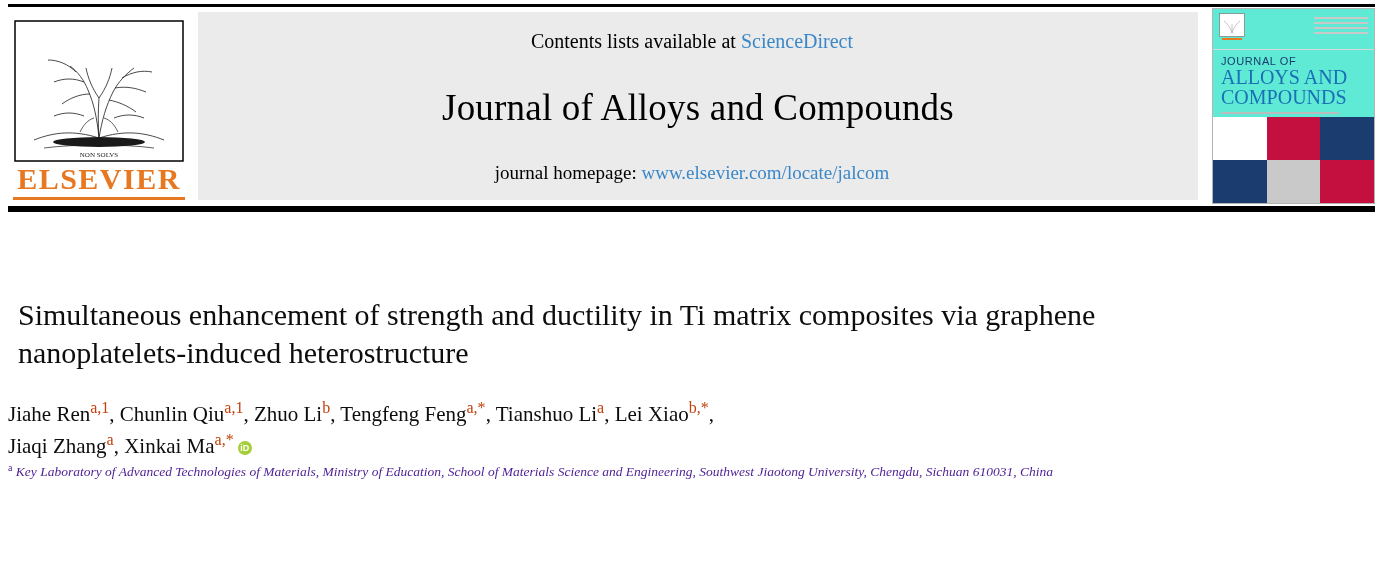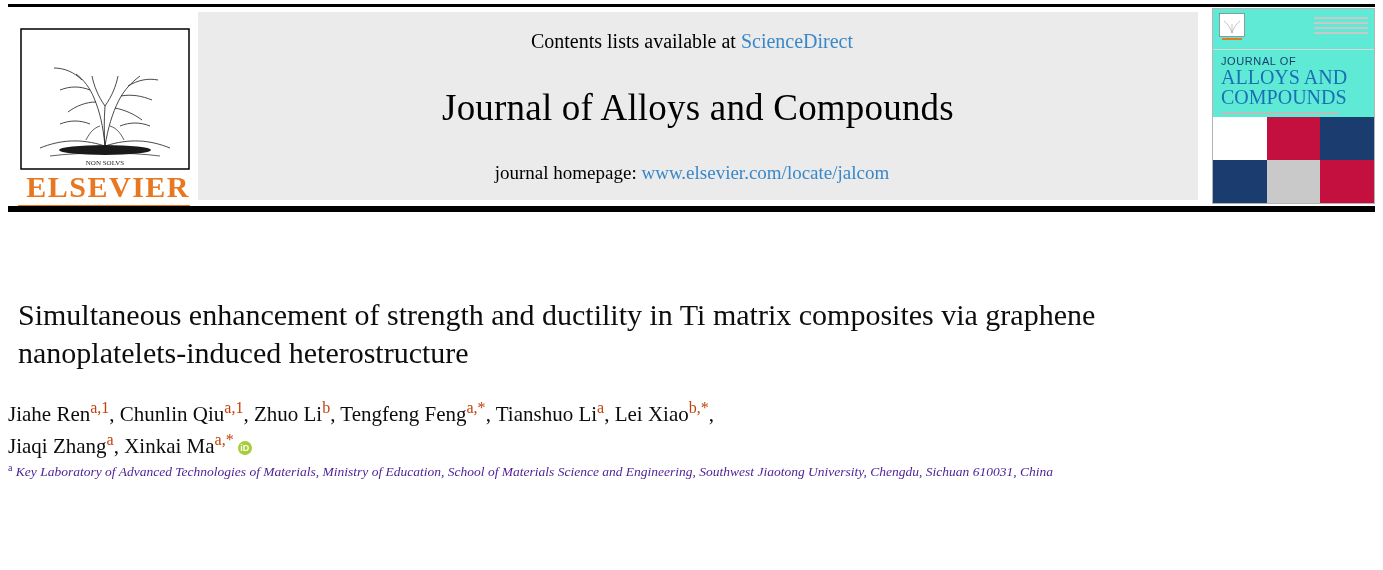--- a/index.html
+++ b/index.html
@@ -38,26 +38,26 @@
     top: 206px;
     width: 1367px;
     height: 6px;
     background: #000000;
   }
 
   
   .elsevier-logo {
     position: absolute;
     left: 8px;
-    top: 28px;
+    top: 20px;
     width: 182px;
     height: 190px;
     display: flex;
     flex-direction: column;
-    align-items: flex-end;
+    align-items: center;
     justify-content: flex-start;
   }
   .elsevier-tree {
     width: 170px;
     height: 142px;
     display: block;
   }
   .elsevier-wordmark {
     font-family: Liberation Serif, serif;
     font-size: 30px;

